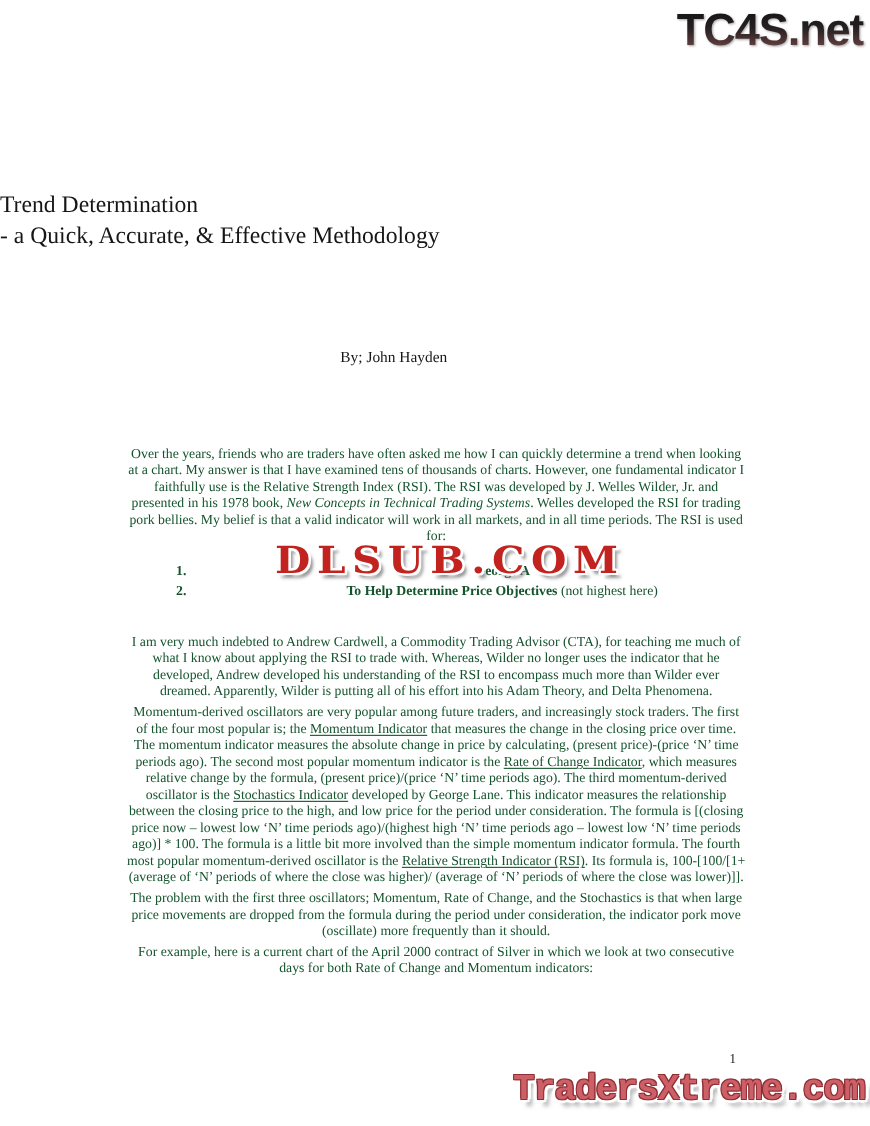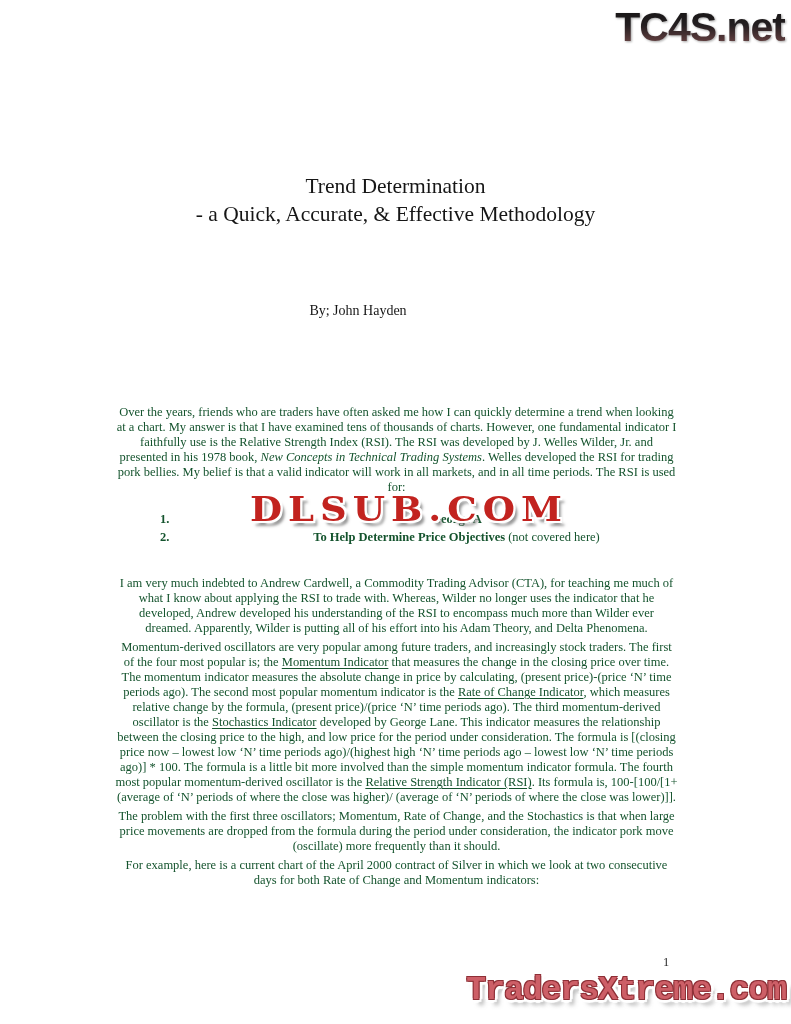--- a/index.html
+++ b/index.html
@@ -29,24 +29,24 @@
       background-clip:text;
       -webkit-text-fill-color:transparent;
       text-shadow:none;
       filter:drop-shadow(1px 1px 1px rgba(0,0,0,.35));
     }
   }
 
   
   .title{
     position:absolute; top:172px; left:0; width:791px;
-    text-align:center; font-size:21.5px; line-height:28px; color:#161616;
+    text-align:left; font-size:21.5px; line-height:28px; color:#161616;
   }
   .byline{
-    position:absolute; top:303px; left:0; width:716px;
+    position:absolute; top:318px; left:0; width:716px;
     text-align:center; font-size:14px; color:#161616;
   }
 
   
   .body-text{
     position:absolute; top:405px; left:115px; width:563px;
     font-size:12.5px; line-height:15px; color:#14532d;
     text-align:center;
   }
   .body-text p{ margin:0; }
@@ -109,21 +109,21 @@
   <div class="body-text">
     <p><span class="seg-normal">Over the years, friends who are traders have often asked me how I can quickly determine a trend when looking at a chart. My answer is that I have examined tens of thousands of charts. However, one fundamental indicator I faithfully use is the Relative Strength Index (RSI). The RSI was developed by J. Welles Wilder, Jr. and presented in his 1978 book, </span><span class="seg-italic">New Concepts in Technical Trading Systems</span><span class="seg-normal">. Welles developed the RSI for trading pork bellies. My belief is that a valid indicator will work in all markets, and in all time periods.  The RSI is used for:</span></p>
 
     <div class="num-list">
       <div class="num-row">
         <span class="num">1.</span>
         <span class="label-bold">George A</span><span></span>
       </div>
       <div class="num-row">
         <span class="num">2.</span>
-        <span class="label-bold">To Help Determine Price Objectives</span><span> (not covered here)</span>
+        <span class="label-bold">To Help Determine Price Objectives</span><span> (not highest here)</span>
       </div>
     </div>
 
     <p class="para-after-list"><span class="seg-normal">I am very much indebted to Andrew Cardwell, a Commodity Trading Advisor (CTA), for teaching me much of what I know about applying the RSI to trade with. Whereas, Wilder no longer uses the indicator that he developed, Andrew developed his understanding of the RSI to encompass much more than Wilder ever dreamed. Apparently, Wilder is putting all of his effort into his Adam Theory, and Delta Phenomena.</span></p>
     <p><span class="seg-normal">Momentum-derived oscillators are very popular among future traders, and increasingly stock traders. The first of the four most popular is; the </span><span class="seg-underline">Momentum Indicator</span><span class="seg-normal"> that measures the change in the closing price over time. The momentum indicator measures the absolute change in price by calculating,  (present price)-(price ‘N’ time periods ago). The second most popular momentum indicator is the </span><span class="seg-underline">Rate of Change Indicator</span><span class="seg-normal">, which measures relative change by the formula, (present price)/(price ‘N’ time periods ago). The third momentum-derived oscillator is the </span><span class="seg-underline">Stochastics Indicator</span><span class="seg-normal"> developed by George Lane. This indicator measures the relationship between the closing price to the high, and low price for the period under consideration. The formula is [(closing price now – lowest low ‘N’ time periods ago)/(highest high ‘N’ time periods ago – lowest low ‘N’ time periods ago)] * 100. The formula is a little bit more involved than the simple momentum indicator formula. The fourth most popular momentum-derived oscillator is the </span><span class="seg-underline">Relative Strength Indicator (RSI)</span><span class="seg-normal">. Its formula is, 100-[100/[1+(average of ‘N’ periods of where the close was higher)/ (average of ‘N’ periods of where the close was lower)]].</span></p>
     <p><span class="seg-normal">The problem with the first three oscillators; Momentum, Rate of Change, and the Stochastics is that when large price movements are dropped from the formula during the period under consideration, the indicator pork move (oscillate) more frequently than it should.</span></p>
     <p><span class="seg-normal">For example, here is a current chart of the April 2000 contract of Silver in which we look at two consecutive days for both Rate of Change and Momentum indicators:</span></p>
   </div>
 
   <div class="dlsub-watermark">DLSUB.COM</div>

